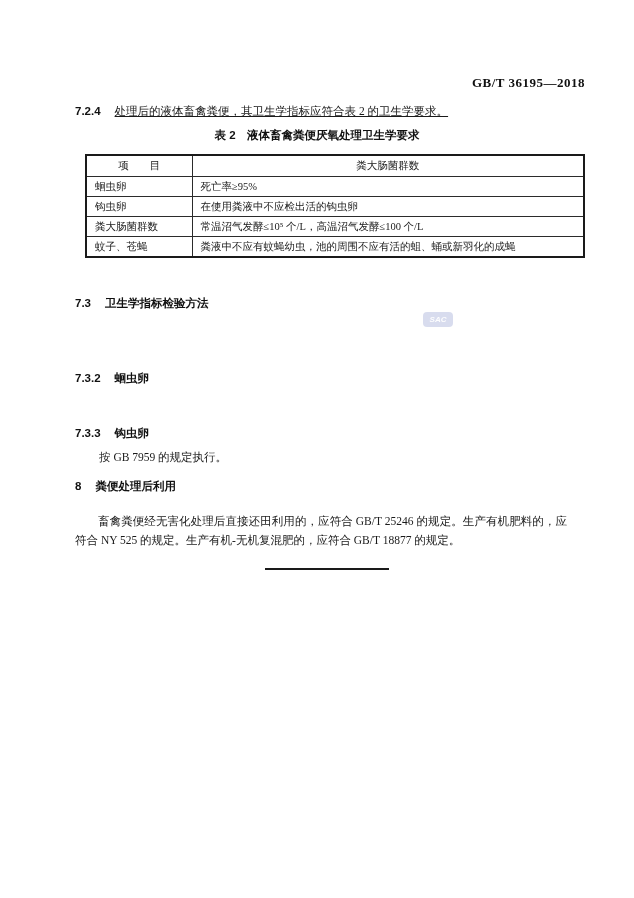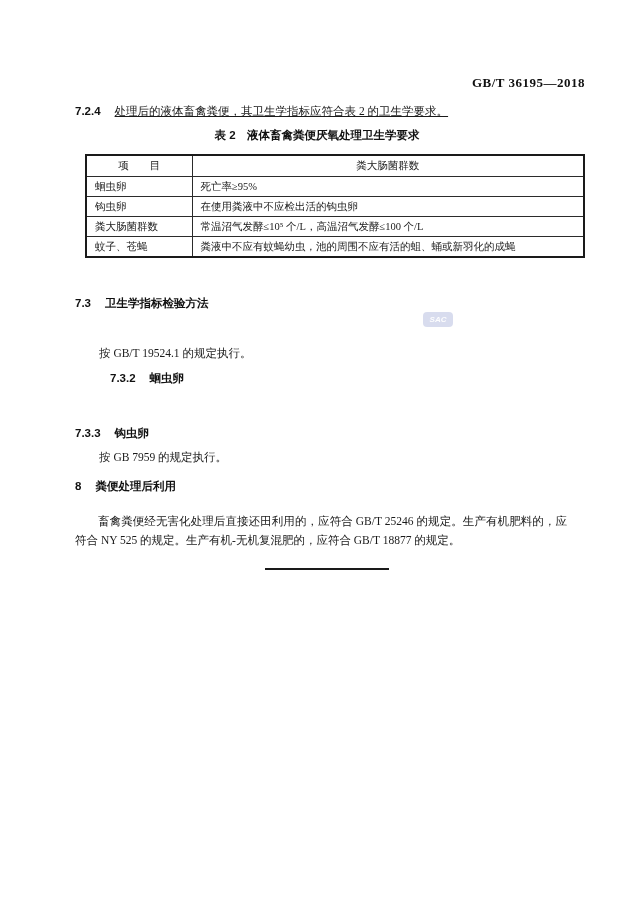--- a/index.html
+++ b/index.html
@@ -183,23 +183,22 @@
       </tr>
     </tbody>
   </table>
 
   <div class="watermark">SAC</div>
 
   <div class="clause-line" style="top:296px;">
     <span class="clause-num">7.3</span><span class="clause-title">卫生学指标检验方法</span>
   </div>
 
-  <div class="body-line indent-2em" style="top:346px;">按 GB/T 19524.1 的规定执行。</div>
-
-  <div class="clause-line" style="top:371px;margin-left:35px;">
+
+  <div class="clause-line" style="top:371px;">
     <span class="clause-num">7.3.2</span><span class="clause-title">蛔虫卵</span>
   </div>
 
   <div class="clause-line" style="top:426px;">
     <span class="clause-num">7.3.3</span><span class="clause-title">钩虫卵</span>
   </div>
   <div class="body-line indent-2em" style="top:450px;">按 GB 7959 的规定执行。</div>
 
   <div class="clause-line" style="top:479px;">
     <span class="clause-num">8</span><span class="clause-title">粪便处理后利用</span>

